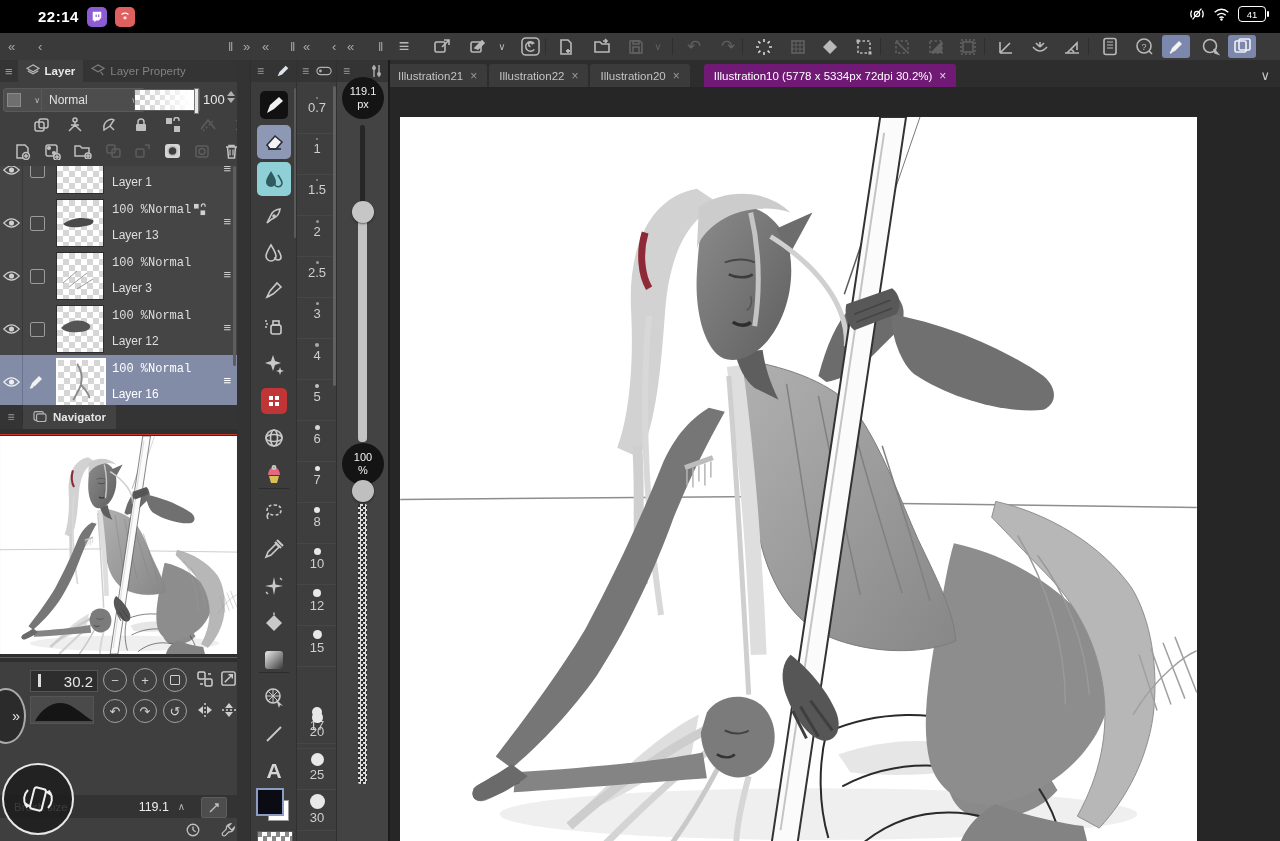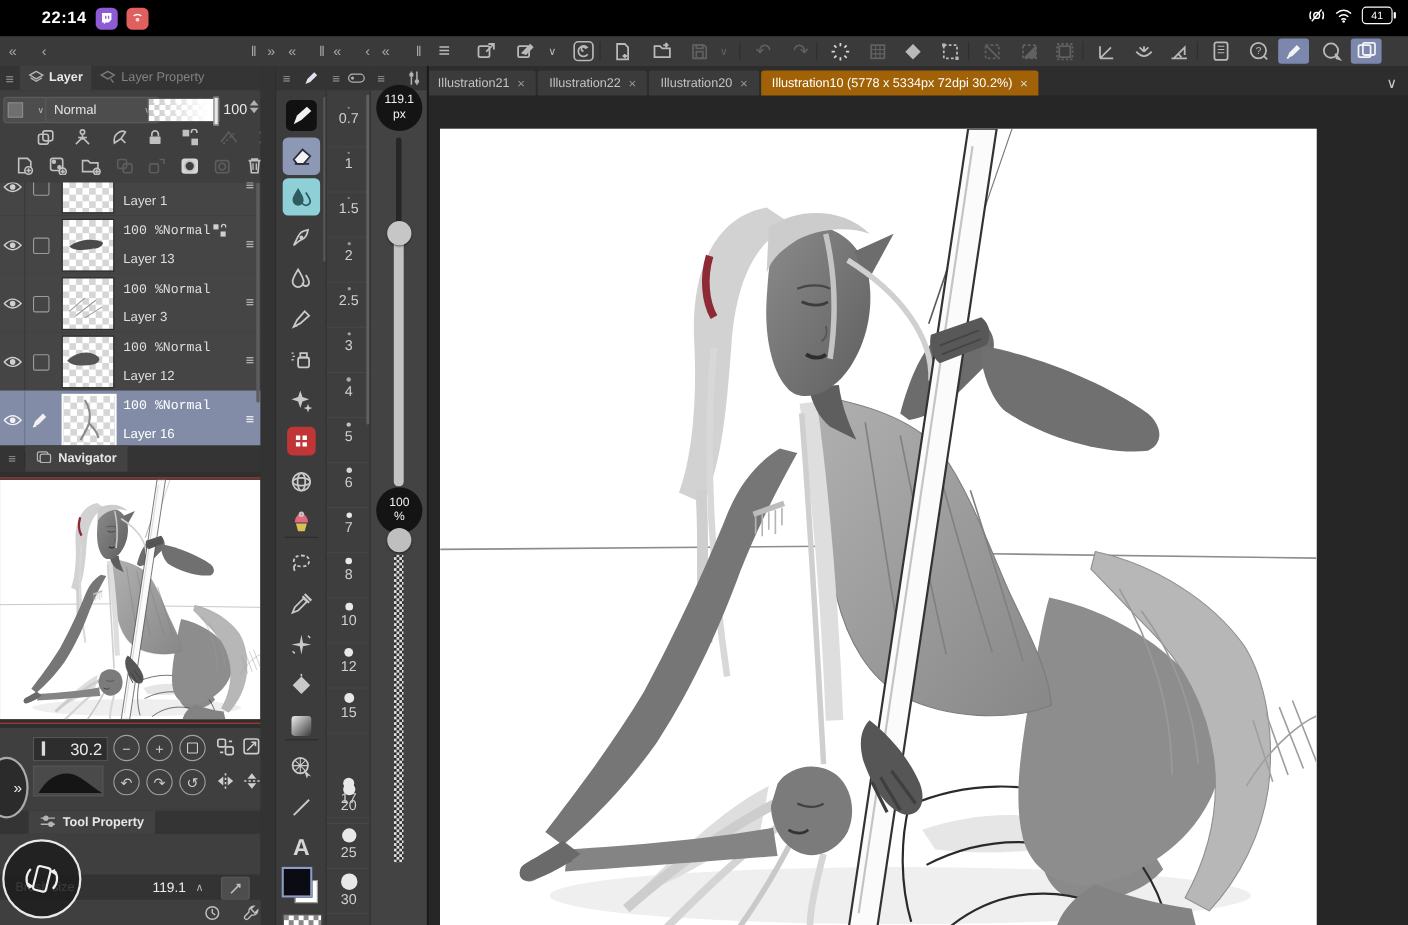--- a/index.html
+++ b/index.html
@@ -20,21 +20,21 @@
   .tb svg{stroke:#b9b9b9;fill:none;stroke-width:1.6;}
   .tb.dim svg{stroke:#616161;}
   .tb.dim{color:#616161;}
   .tb.active{background:#7b87ad;}
   .tb.active svg{stroke:#f2f2f2;}
   .tb-glyph{font-size:15px;color:#b9b9b9;}
   .tbdiv{position:absolute;top:5px;width:1px;height:17px;background:#2e2e2e;}
   
   #doc-tabbar{left:388px;top:60px;width:892px;height:27px;background:#2d2d2d;display:flex;align-items:flex-end;}
   .doc-tab{height:23px;display:flex;align-items:center;gap:7px;padding:0 10px;background:#3b3b3b;margin-right:2px;font-size:11.5px;color:#c3c3c3;border-radius:3px 3px 0 0;}
-  .doc-tab.active{background:#a16207;color:#fff;}
+  .doc-tab.active{background:#701a75;color:#fff;margin-left:12px;}
   .doc-tab .x{color:#9a9a9a;font-size:12px;}
   .doc-tab.active .x{color:#d8dce6;}
   
   #left-panel{left:0;top:60px;width:237px;height:781px;background:#3f3f3f;}
   .ptabs{height:22px;background:#343434;display:flex;align-items:center;font-size:11.5px;}
   .ptab{display:flex;align-items:center;gap:5px;padding:0 8px;height:22px;}
   .ptab.on{color:#e8e8e8;font-weight:bold;background:#3f3f3f;}
   .ptab.off{color:#828282;}
   .mini-ic svg{stroke:#b5b5b5;fill:none;stroke-width:1.4;}
   .lrow{position:absolute;left:0;width:237px;border-bottom:1px solid #353535;background:#454545;}
@@ -625,30 +625,20 @@
       <div class="abs flatbtn" style="left:196px;top:39px"><svg width="18" height="18" viewBox="0 0 18 18">
             <path d="M9,2 L9,16" stroke-dasharray="2 2"></path>
             <path d="M7,5 L2,9 L7,13 Z M11,5 L16,9 L11,13 Z" fill="#cfcfcf" stroke="none"></path>
           </svg></div>
       <div class="abs flatbtn" style="left:220px;top:39px"><svg width="18" height="18" viewBox="0 0 18 18">
             <path d="M2,9 L16,9" stroke-dasharray="2 2"></path>
             <path d="M5,7 L9,2 L13,7 Z M5,11 L9,16 L13,11 Z" fill="#cfcfcf" stroke="none"></path>
           </svg></div>
     </div>
 
-    <div class="abs row" style="left:0;top:677px;width:237px;height:21px;background:#343434">
-      <div class="row" style="gap:6px;background:#424242;height:100%;padding:0 10px;margin-left:26px">
-        <span class="mini-ic"><svg width="15" height="11" viewBox="0 0 16 12">
-              <path d="M1,3 L15,3 M1,9 L15,9"></path>
-              <circle cx="6" cy="3" r="2" fill="#b5b5b5"></circle>
-              <circle cx="11" cy="9" r="2" fill="#b5b5b5"></circle>
-            </svg></span>
-        <span style="font-size:11.5px;color:#e6e6e6;font-weight:bold">Tool Property</span>
-      </div>
-    </div>
 
 
     <div class="abs row" style="left:0;top:735px;width:237px;height:23px;background:#333">
       <span style="margin-left:14px;font-size:11.5px;color:#c9c9c9">Brush size</span>
       <span style="position:absolute;right:68px;font-size:12.5px;color:#ededed">119.1</span>
       <span style="position:absolute;right:52px;font-size:10px;color:#b5b5b5">∧</span>
       <div class="abs" style="right:10px;top:2px;width:24px;height:19px;background:#4d4d4d;border:1px solid #5c5c5c;border-radius:2px;display:flex;align-items:center;justify-content:center">
         <svg width="12" height="12" viewBox="0 0 12 12">
             <path d="M2,10 L10,2 M7,2 L10,2 L10,5" stroke="#c0c0c0" fill="none" stroke-width="1.4"></path>
           </svg>

